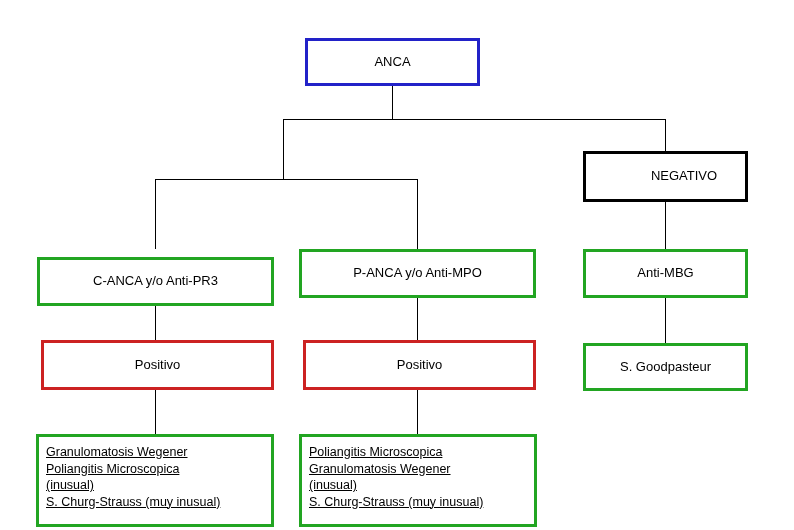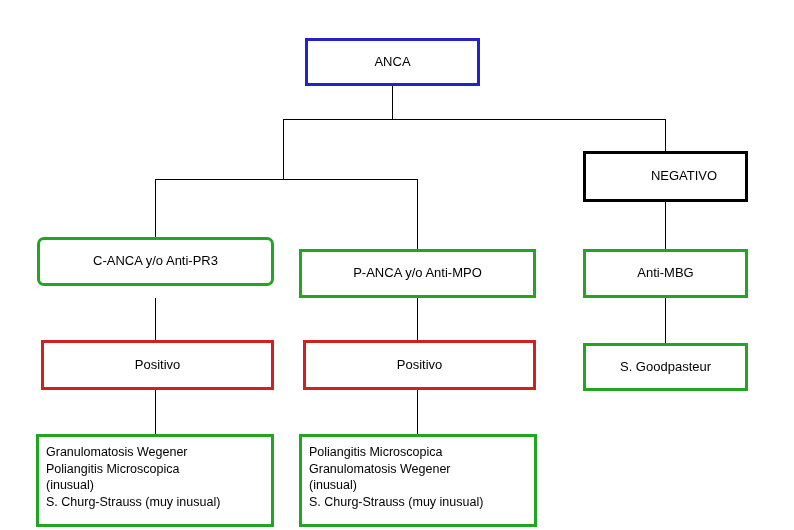--- a/index.html
+++ b/index.html
@@ -51,20 +51,21 @@
   .node.list {
     display: block;
     text-align: left;
     padding: 7px 0 0 7px;
     font-size: 12.5px;
     line-height: 1.32;
   }
   .node.list .line-item {
     display: block;
     white-space: nowrap;
+    text-decoration: underline;
   }
 </style>
 </head>
 <body>
 
 <div id="diagram">
 
   <div class="line v" style="left:392px; top:69px; height:33px;"></div>
 
   <div class="line h" style="left:283px; top:102px; width:383px;"></div>
@@ -91,21 +92,21 @@
   <div class="line v" style="left:417px; top:373px; height:44px;"></div>
 
   <div class="node blue" style="left:305px; top:21px; width:175px; height:48px;">
     <span>ANCA</span>
   </div>
 
   <div class="node black" style="left:583px; top:134px; width:165px; height:51px;padding-left:37px;">
     <span>NEGATIVO</span>
   </div>
 
-  <div class="node green" style="left:37px; top:220px; width:237px; height:49px;border-radius:7px;">
+  <div class="node green" style="left:37px; top:240px; width:237px; height:49px;">
     <span>C-ANCA y/o Anti-PR3</span>
   </div>
 
   <div class="node green" style="left:299px; top:232px; width:237px; height:49px;">
     <span>P-ANCA y/o Anti-MPO</span>
   </div>
 
   <div class="node green" style="left:583px; top:232px; width:165px; height:49px;">
     <span>Anti-MBG</span>
   </div>

